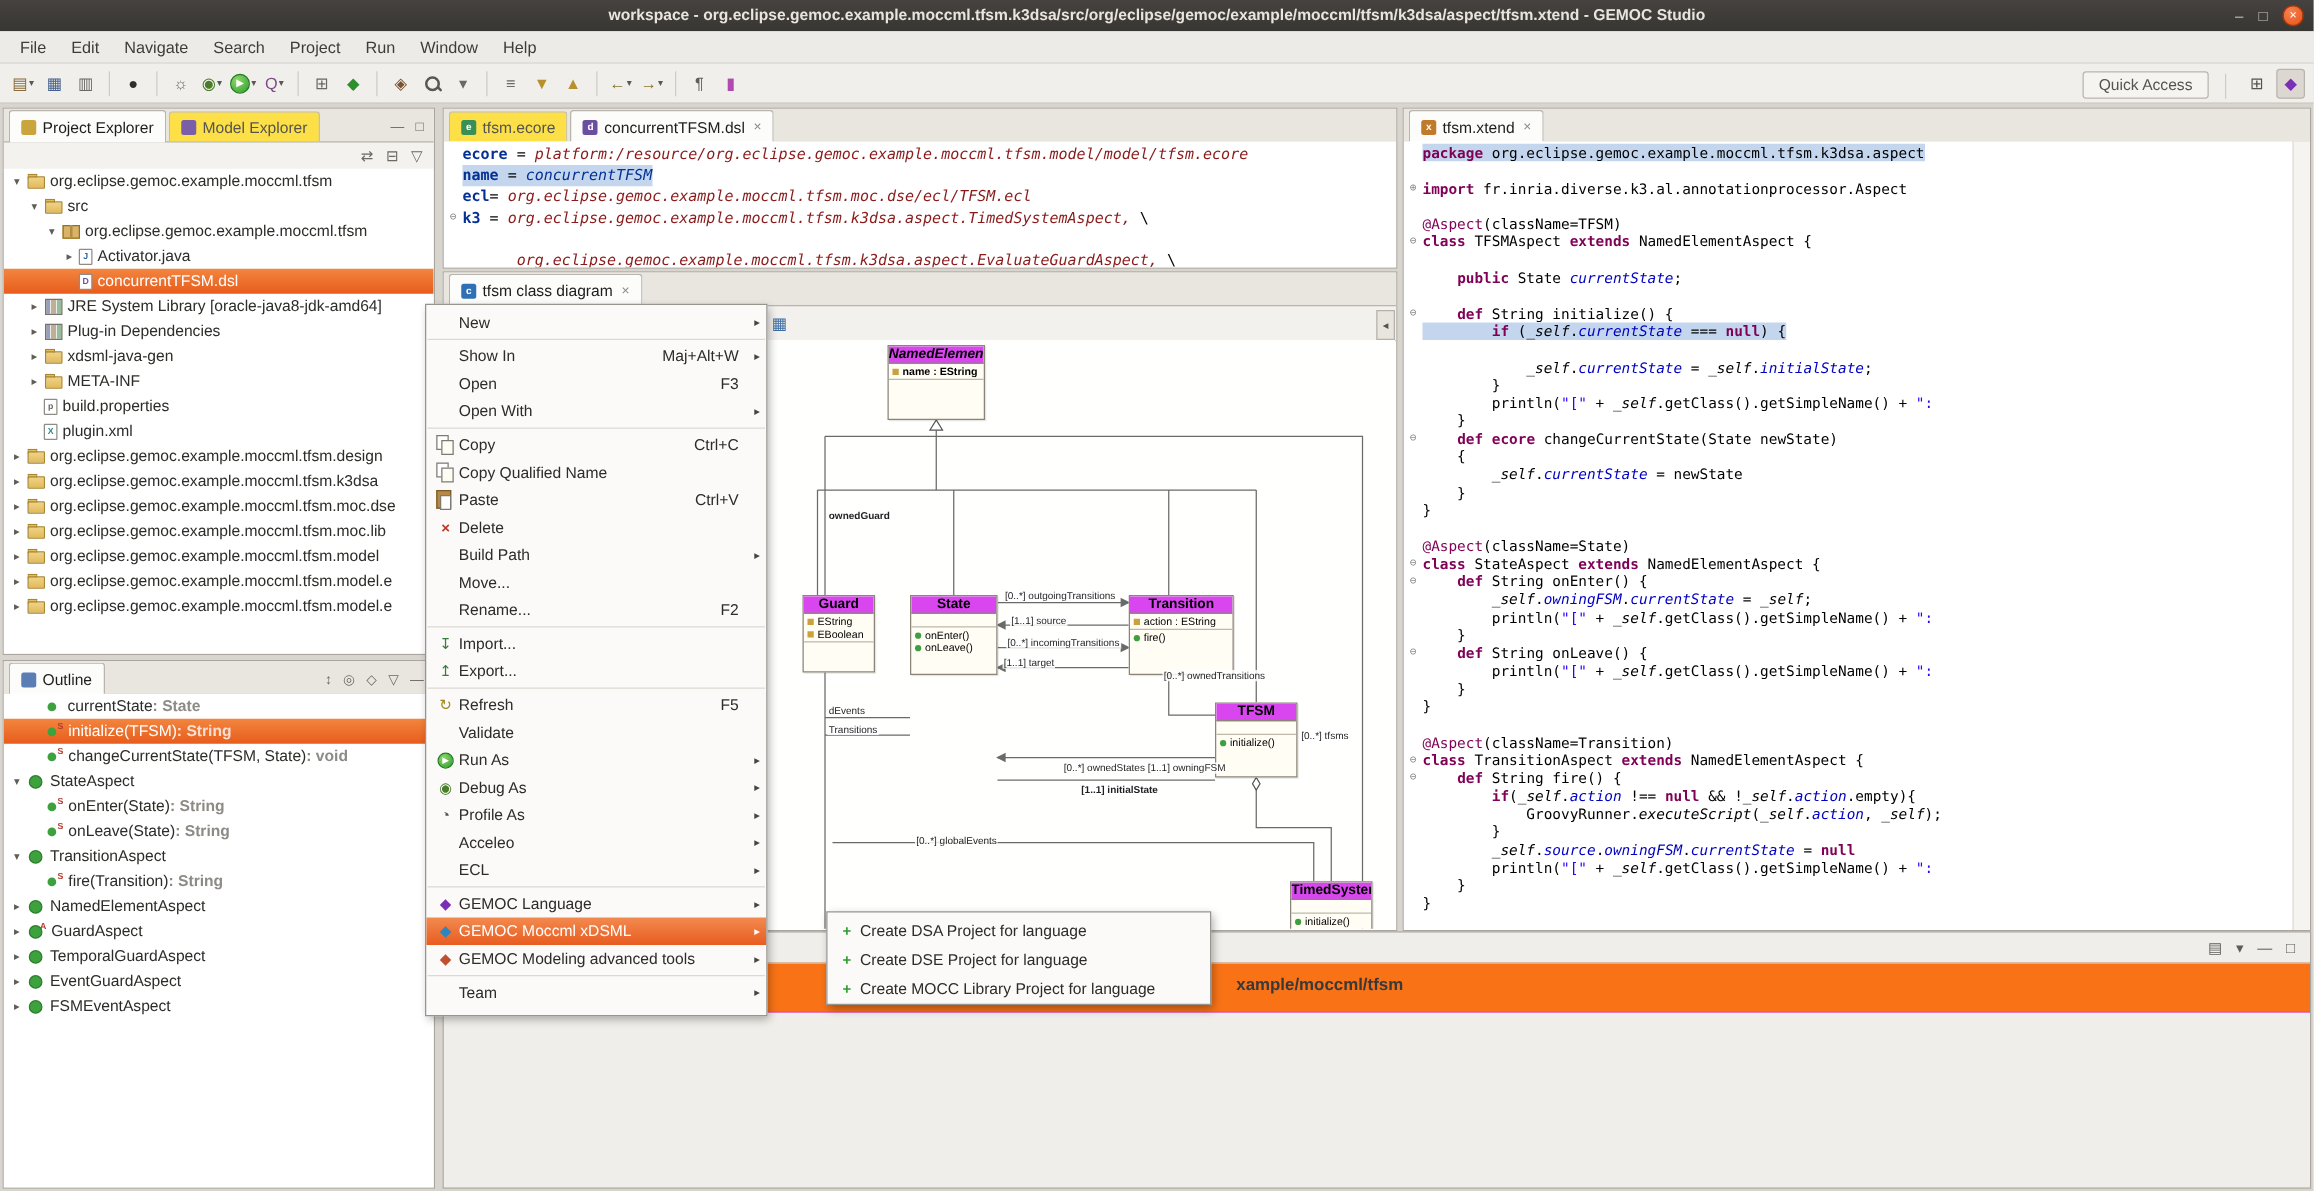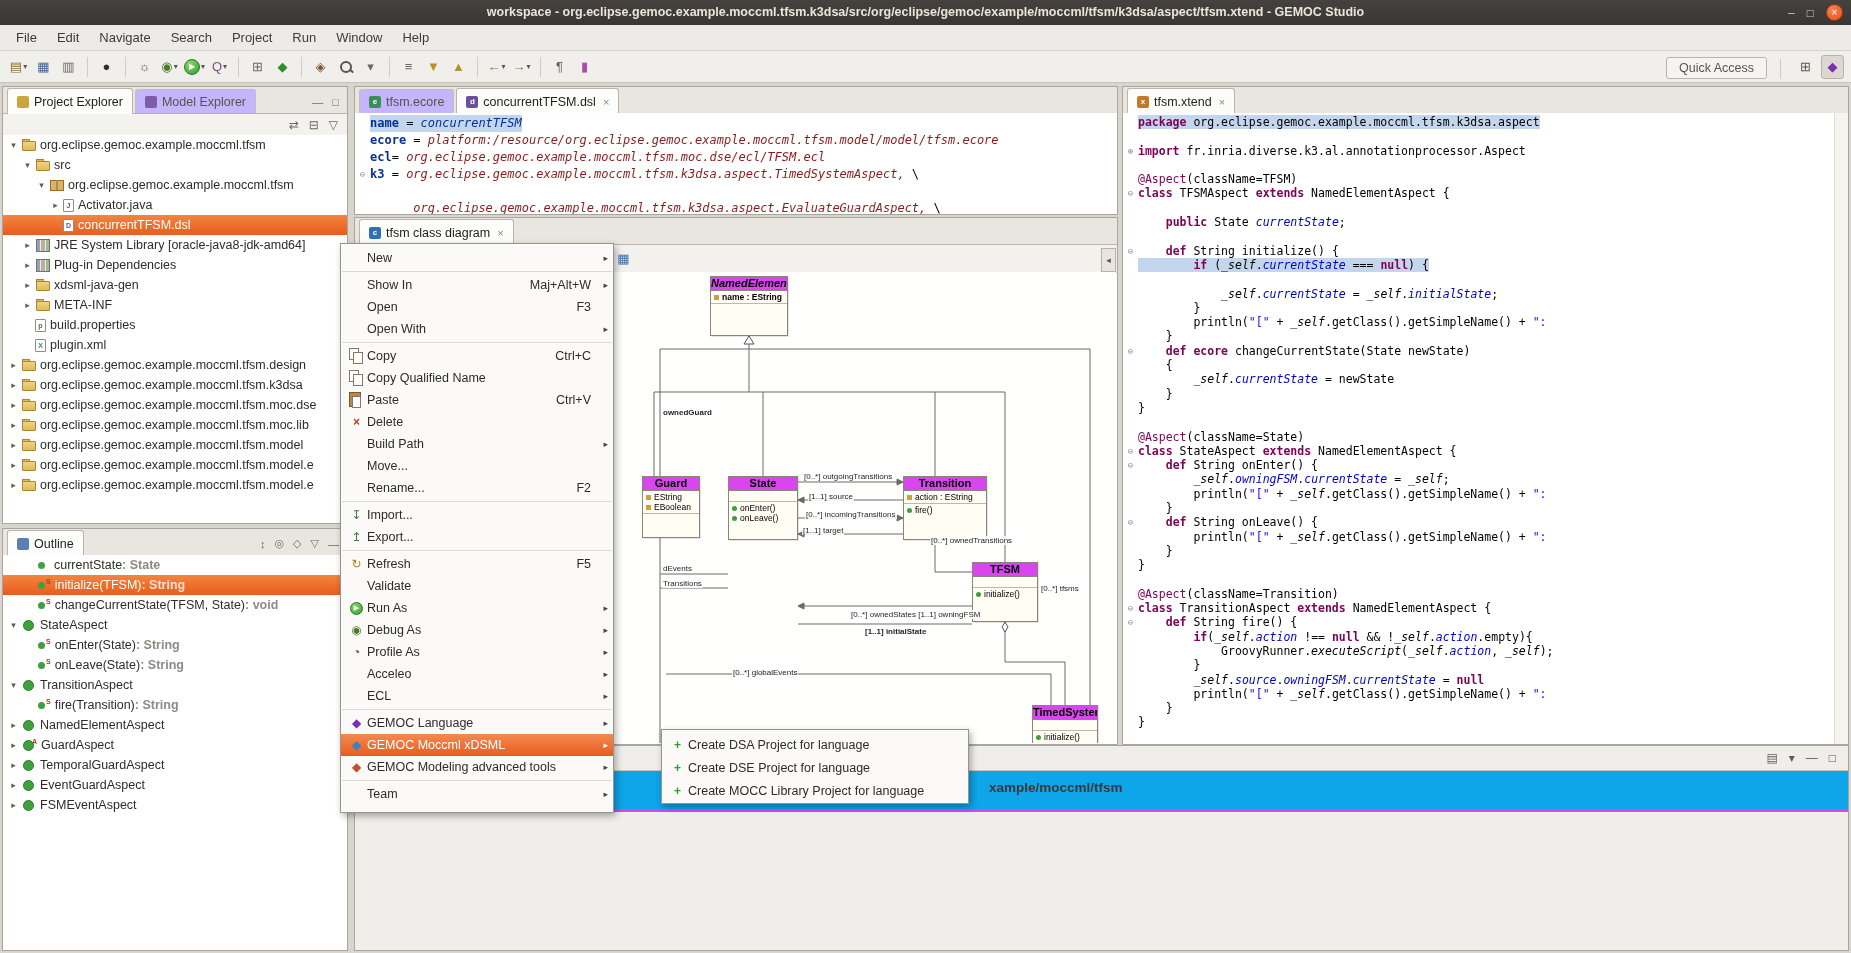--- a/index.html
+++ b/index.html
@@ -25,21 +25,21 @@
   .mag{position:relative;width:16px;height:16px;display:inline-block;}
   .mag::before{content:"";position:absolute;left:2px;top:2px;width:8px;height:8px;border:2px solid #58564f;border-radius:50%;}
   .mag::after{content:"";position:absolute;left:11px;top:11px;width:5px;height:2px;background:#58564f;transform:rotate(45deg);border-radius:1px;}
   .mag .sign{position:absolute;left:4px;top:2px;font-size:9px;font-weight:bold;color:#33312d;}
   #toolbar-right{margin-left:auto;display:flex;align-items:flex-end;gap:8px;}
   #quick-access{border:1px solid #b9b5ae;background:#f6f4f1;color:#56544f;font-size:12.5px;padding:3px 12px;border-radius:3px;}
   
   .panel{position:absolute;background:#fff;border:1px solid #aaa69f;box-sizing:border-box;overflow:hidden;}
   .tabrow{height:26px;background:#e9e6e0;border-bottom:1px solid #b9b5ae;display:flex;align-items:flex-end;padding-left:4px;position:relative;}
   .tabs{display:flex;gap:2px;align-items:flex-end;height:100%;}
-  .tab{height:23px;display:flex;align-items:center;gap:5px;padding:0 9px;font-size:12.5px;color:#56544f;background:#c4b5fd;border:1px solid #c3bfb8;border-bottom:none;border-radius:3px 3px 0 0;white-space:nowrap;}
+  .tab{height:23px;display:flex;align-items:center;gap:5px;padding:0 9px;font-size:12.5px;color:#56544f;background:#fde047;border:1px solid #c3bfb8;border-bottom:none;border-radius:3px 3px 0 0;white-space:nowrap;}
   .tab.active{background:#fcfcfb;color:#1e1e1c;height:25px;margin-bottom:-1px;border-color:#b9b5ae;}
   .tico{width:12px;height:12px;border-radius:2px;font-weight:bold;font-size:8px;line-height:12px;text-align:center;color:#fff;flex:none;}
   .tclose{font-size:11px;color:#8b8984;margin-left:2px;}
   .tr-icons{margin-left:auto;display:flex;gap:9px;align-items:center;padding:0 8px 5px 0;color:#6b6964;font-size:11px;}
   .vtools{height:22px;background:#f4f2ee;border-bottom:1px solid #dbd8d2;display:flex;justify-content:flex-end;align-items:center;gap:10px;padding:0 9px;font-size:12px;color:#6b6964;}
   #explorer{left:2px;top:86px;width:346px;height:438px;}
   #outline-p{left:2px;top:528px;width:346px;height:423px;}
   #center-ed{left:354px;top:86px;width:764px;height:129px;}
   #diagram-p{left:354px;top:217px;width:764px;height:528px;}
   #xtend-p{left:1122px;top:86px;width:727px;height:659px;}
@@ -97,21 +97,21 @@
   .dcomp.ops{border-top:1px solid #bdb9ab;}
   .drow{display:flex;align-items:center;gap:3px;padding:0 3px;height:10px;white-space:nowrap;overflow:hidden;}
   .drow.b{font-weight:bold;}
   .dot-a{width:5px;height:5px;background:#c9a23f;flex:none;}
   .dot-o{width:5px;height:5px;border-radius:50%;background:#3f9e3f;flex:none;}
   .dlabel{position:absolute;font-size:8px;color:#1f1f1f;white-space:nowrap;background:rgba(255,255,255,.85);padding:0 1px;}
   .dlabel.b{font-weight:bold;}
   
   #bottom-p{position:absolute;left:354px;top:745px;width:1495px;height:206px;background:#f0eeea;border:1px solid #aaa69f;box-sizing:border-box;}
   #btools{height:24px;display:flex;justify-content:flex-end;align-items:center;gap:11px;padding:0 12px;color:#5f5d57;font-size:12px;}
-  #bband{height:38px;background:#0ea5e9;border-top:1px solid #c9c6bf;border-bottom:3px solid #d946ef;position:relative;text-align:right;}
+  #bband{height:38px;background:#f97316;border-top:1px solid #c9c6bf;border-bottom:1px solid #d946ef;position:relative;text-align:right;}
   #bpath{position:absolute;left:634px;top:9px;font-weight:bold;font-size:13.5px;color:#3a3937;}
   
   #cmenu{position:absolute;left:340px;top:243px;width:274px;height:570px;background:#fbfaf9;border:1px solid #97948e;box-shadow:2px 3px 7px rgba(0,0,0,.32);padding:3px 0;z-index:50;overflow:hidden;box-sizing:border-box;}
   .mrow{height:22px;display:flex;align-items:center;font-size:12.5px;color:#2d2c29;padding:0 5px 0 5px;}
   .mico{width:21px;flex:none;display:flex;justify-content:center;align-items:center;font-size:12px;position:relative;height:16px;}
   .msc{margin-left:auto;padding-right:5px;}
   .marr{width:12px;flex:none;text-align:right;font-size:9px;color:#47453f;}
   .mrow.hl{background:linear-gradient(#f28a50,#e95c20);color:#fff;}
   .mrow.hl .marr,.mrow.hl .msc{color:#fff;}
   .msep{height:1px;background:#ddd9d2;margin:2px 1px;}
@@ -462,27 +462,27 @@
           </span>
           <span class="tab active">
             <span class="tico" style="background: rgb(106, 79, 160);">d</span>
             <span class="tlbl">concurrentTFSM.dsl</span>
             <span class="tclose">×</span>
           </span>
         </div>
     </div>
     <div class="edbody">
       <div class="codearea" id="dsl-code">
+          <div class="dsl-line">
+            <span class="xg"></span>
+            <span class="xtxt"><span class="tkkey">ecore</span><span class="tkp"> = </span><span class="tkval">platform:/resource/org.eclipse.gemoc.example.moccml.tfsm.model/model/tfsm.ecore</span></span>
+          </div>
           <div class="dsl-line hl">
             <span class="xg"></span>
             <span class="xtxt"><span class="tkkey">name</span><span class="tkp"> = </span><span class="tkvi">concurrentTFSM</span></span>
-          </div>
-          <div class="dsl-line">
-            <span class="xg"></span>
-            <span class="xtxt"><span class="tkkey">ecore</span><span class="tkp"> = </span><span class="tkval">platform:/resource/org.eclipse.gemoc.example.moccml.tfsm.model/model/tfsm.ecore</span></span>
           </div>
           <div class="dsl-line">
             <span class="xg"></span>
             <span class="xtxt"><span class="tkkey">ecl</span><span class="tkp">= </span><span class="tkval">org.eclipse.gemoc.example.moccml.tfsm.moc.dse/ecl/TFSM.ecl</span></span>
           </div>
           <div class="dsl-line">
             <span class="xg">⊖</span>
             <span class="xtxt"><span class="tkkey">k3</span><span class="tkp"> = </span><span class="tkval">org.eclipse.gemoc.example.moccml.tfsm.k3dsa.aspect.TimedSystemAspect,</span><span class="tkp"> \</span></span>
           </div>
           <div class="dsl-line">

